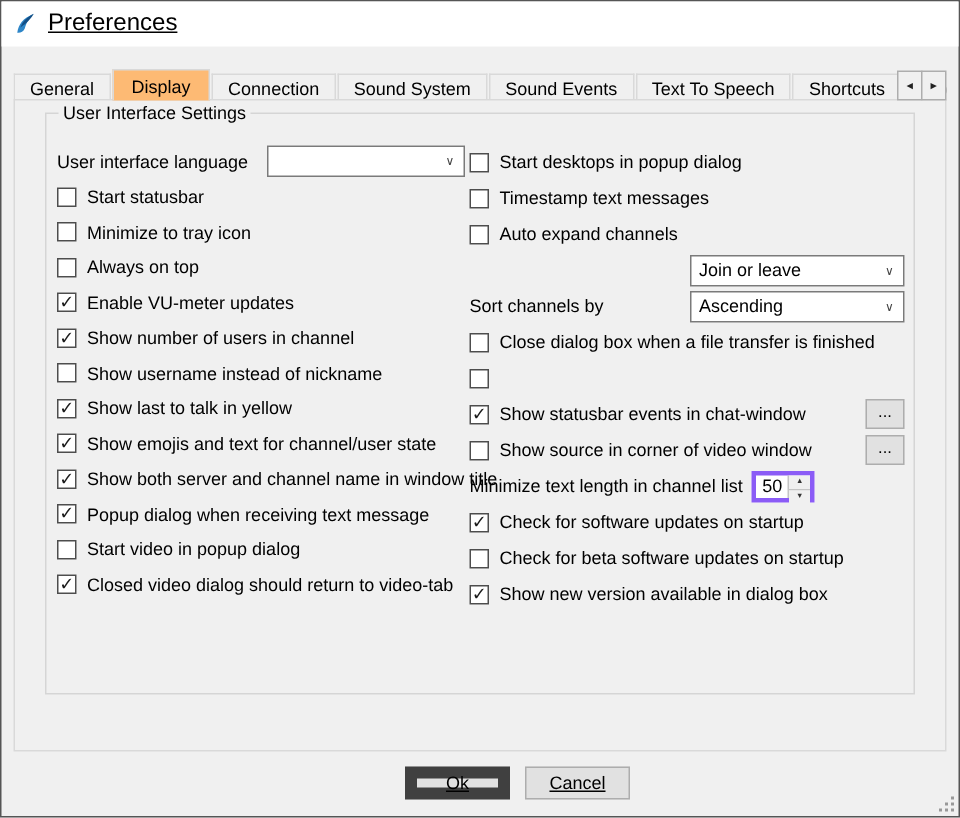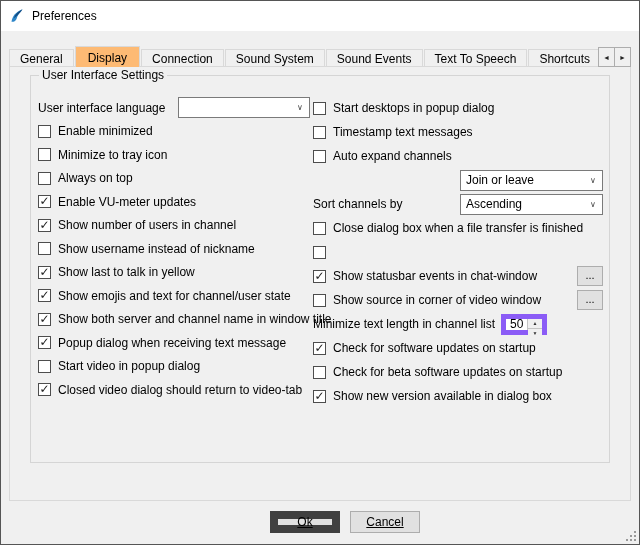--- a/index.html
+++ b/index.html
@@ -6,21 +6,21 @@
   html, body { width: 640px; height: 545px; }
   body {
     font-family: "Liberation Sans", "DejaVu Sans", sans-serif;
     font-size: 12px; color: #000; background: #fff;
     position: relative; overflow: hidden;
   }
   .window { position: absolute; inset: 0; background: #f0f0f0; border: 1px solid #555; }
 
   
   .titlebar { height: 30px; background: #fff; display: flex; align-items: center; padding: 0 8px; gap: 7px; }
-  .titlebar .title { font-size: 12px; }
+  .titlebar .title { font-size: 16px; text-decoration: underline; }
   .app-icon svg { display: block; }
 
   
   .tabbar { position: absolute; left: 8px; top: 45px; right: 8px; height: 21px;
             display: flex; align-items: flex-end; overflow: hidden; }
   .tab { height: 18px; display: flex; align-items: center; padding: 0 10px;
          background: #f0f0f0; border: 1px solid #d9d9d9; border-bottom: none;
          margin-right: 1px; white-space: nowrap; cursor: default; }
   .tab.active { height: 22px; margin-bottom: -1px; z-index: 3; background: #fdba74;
                 border: 1px solid #d9d9d9; border-bottom: none; padding: 0 12px; }
@@ -54,21 +54,21 @@
   .cb-label { white-space: nowrap; }
 
   
   .combo { height: 21px; background: #fff; border: 1px solid #7a7a7a; display: flex; align-items: center; }
   .combo-text { flex: 1; padding-left: 5px; white-space: nowrap; overflow: hidden; }
   .combo-arrow { width: 18px; text-align: center; font-size: 8px; color: #444; }
   .combo.lang { width: 132px; margin-left: auto; }
   .combo.right { width: 143px; margin-left: auto; }
 
   
-  .spin { height: 21px; border: 5px solid #8b5cf6; background: #fff; display: flex; margin-left: 6px; }
+  .spin { height: 21px; border: 3px solid #8b5cf6; background: #fff; display: flex; margin-left: 6px; }
   .spin-value { width: 21px; padding-left: 4px; display: flex; align-items: center; }
   .spin-btns { width: 15px; display: flex; flex-direction: column; border-left: 1px solid #c4c4c4; }
   .spin-up, .spin-down { flex: 1; font-size: 5px; line-height: 9px; text-align: center;
                          color: #333; background: #f0f0f0; }
   .spin-up { border-bottom: 1px solid #c4c4c4; }
 
   
   .more-btn { margin-left: auto; width: 26px; height: 20px; border: 1px solid #adadad;
               background: #e1e1e1; font-size: 11px; line-height: 17px; text-align: center; }
 
@@ -123,21 +123,21 @@
         <div class="col-left">
           <div class="row">
             <span class="lbl">User interface language</span>
             <div class="combo lang">
               <span class="combo-text"></span>
               <span class="combo-arrow">∨</span>
             </div>
           </div>
           <div class="row">
             <span class="cb"></span>
-            <span class="cb-label">Enable minimized</span>
+            <span class="cb-label">Start statusbar</span>
           </div>
           <div class="row">
             <span class="cb"></span>
             <span class="cb-label">Minimize to tray icon</span>
           </div>
           <div class="row">
             <span class="cb"></span>
             <span class="cb-label">Always on top</span>
           </div>
           <div class="row">

